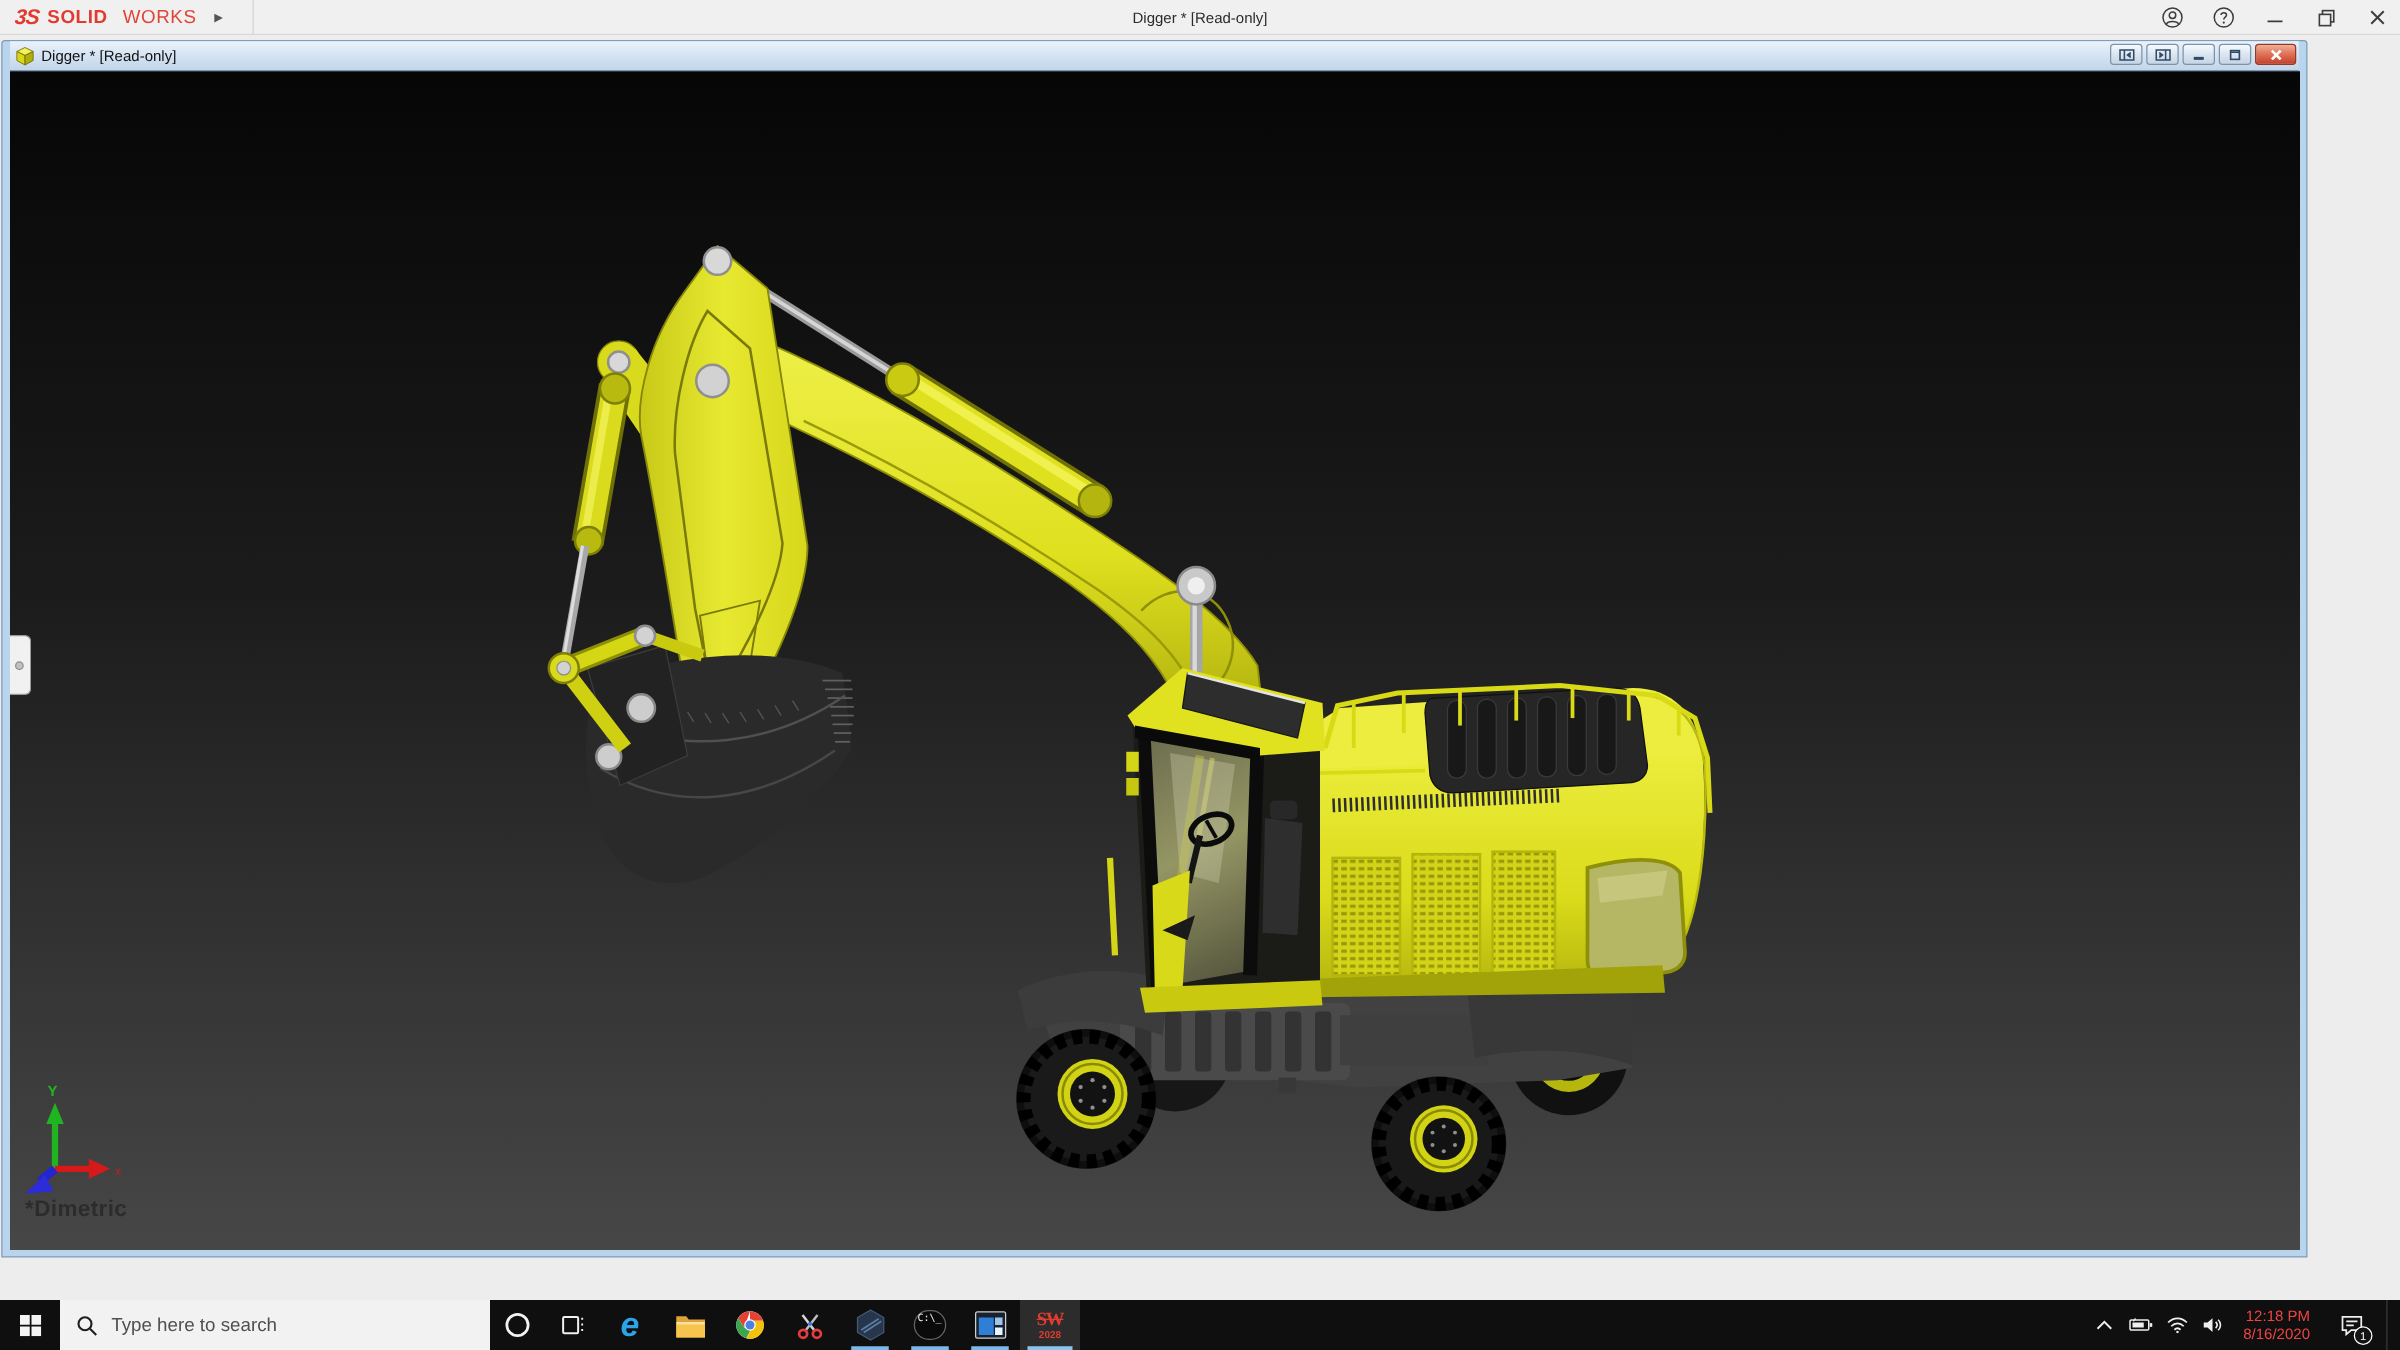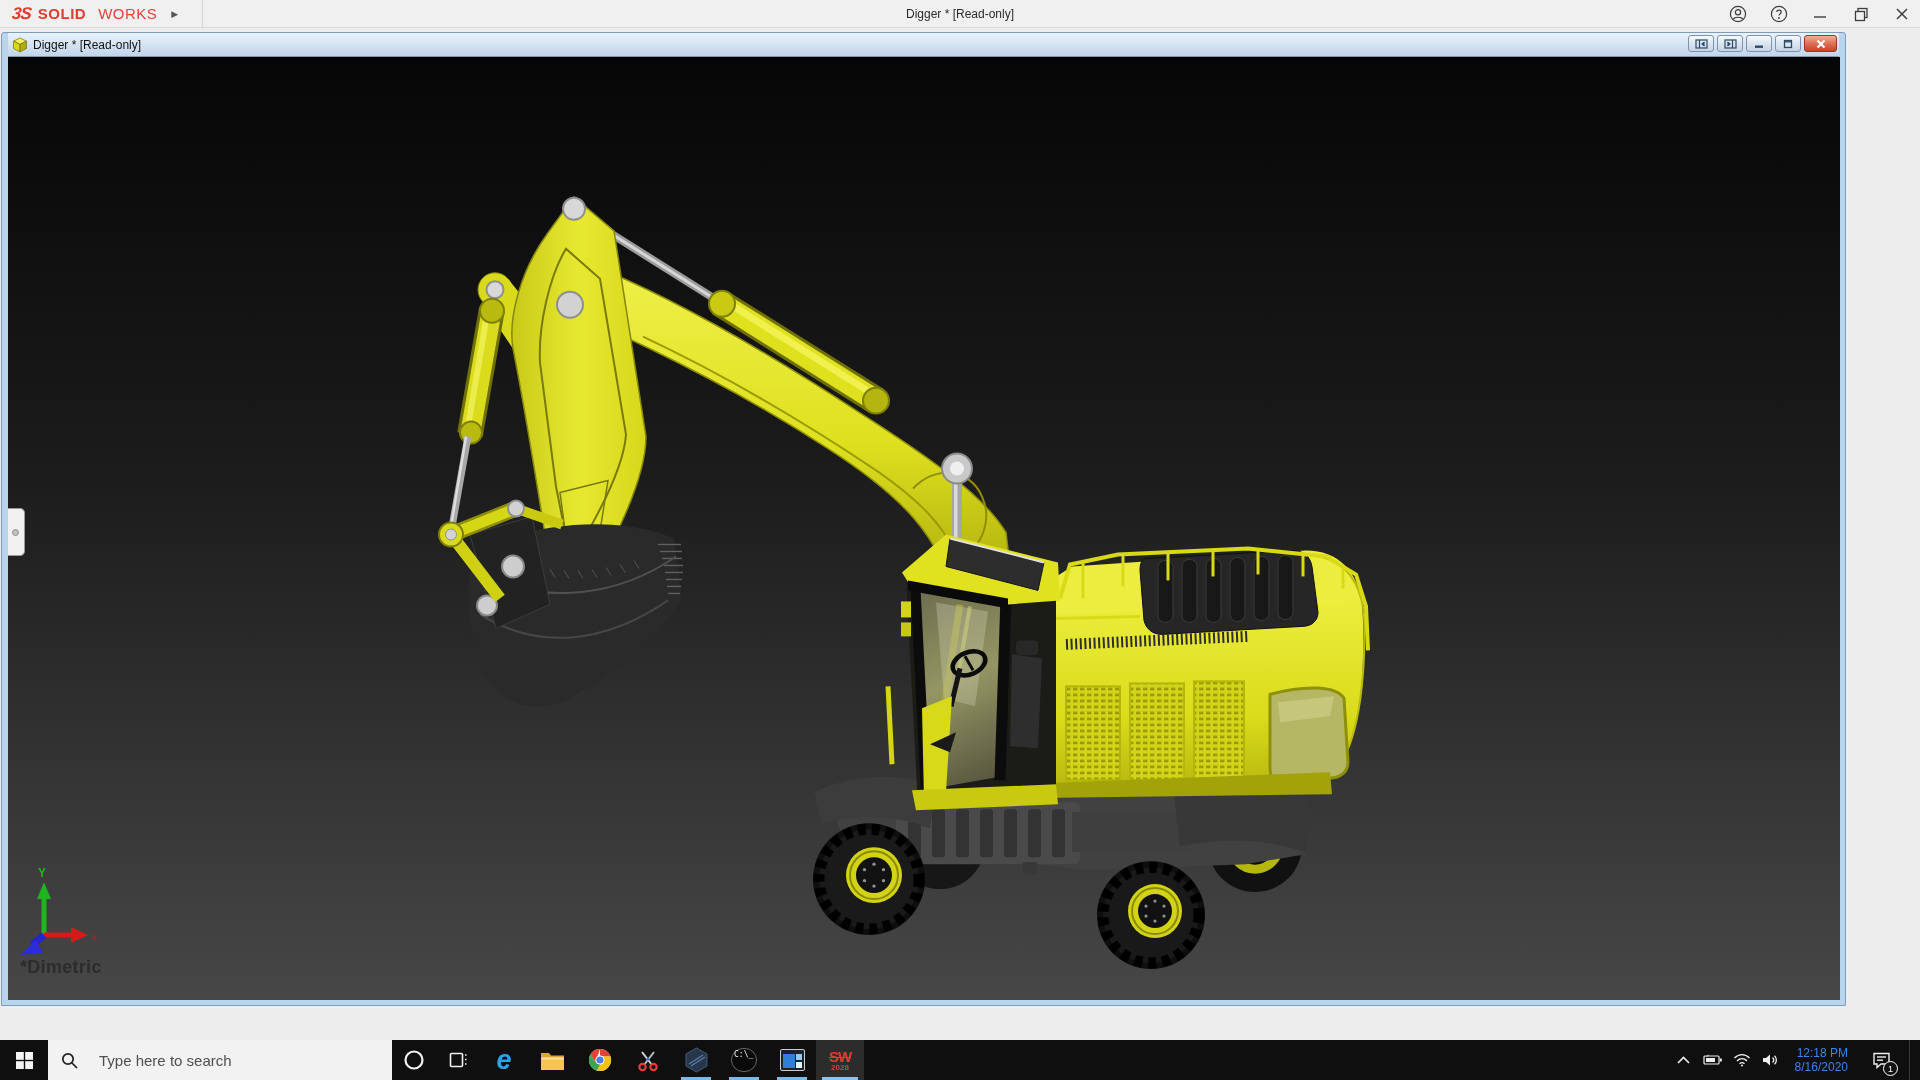--- a/index.html
+++ b/index.html
@@ -33,39 +33,39 @@
   .viewport { position:relative; width:1832px; height:943px; background:linear-gradient(#060606, #1c1c1c 45%, #474747); overflow:hidden; }
   .viewport svg.model { position:absolute; left:0; top:0; width:100%; height:100%; }
   .splitter-tab { position:absolute; left:0; top:451px; width:17px; height:48px; background:#f1f1f1; border:1px solid #9a9a9a; border-left:none; border-radius:0 5px 5px 0; }
   .splitter-tab .dot { position:absolute; left:4px; top:20px; width:7px; height:7px; border-radius:50%; background:#c0c0c0; border:1px solid #8f8f8f; }
   .view-label { position:absolute; left:12px; top:900px; font-size:18px; font-weight:bold; color:#2c2c2c; letter-spacing:.3px; }
 
   
   .taskbar { position:absolute; left:0; top:1040px; width:1920px; height:40px; background:#0f0f0f; display:flex; align-items:stretch; }
   .tb-btn { width:48px; display:flex; align-items:center; justify-content:center; position:relative; }
   .tb-btn.narrow { width:44px; }
-  .search-box { width:344px; background:#f2f2f2; display:flex; align-items:center; padding-left:13px; gap:21px; }
+  .search-box { width:344px; background:#f2f2f2; display:flex; align-items:center; padding-left:13px; gap:11px; }
   .search-box input { border:none; outline:none; background:transparent; font-size:15px; color:#4f4f4f; width:270px; font-family:"Liberation Sans",sans-serif; }
   .search-box input::placeholder { color:#4f4f4f; opacity:1; }
   .run-ind { position:absolute; bottom:0; left:50%; transform:translateX(-50%); width:30px; height:3px; background:#7cb8e8; }
   .tb-btn.active { background:rgba(255,255,255,.12); }
   .tb-btn.active .run-ind { width:36px; background:#8ec3ee; }
   .edge-glyph { font-size:27px; font-weight:bold; color:#2ba3e8; font-style:italic; line-height:1; }
   .cmd-icon { width:26px; height:24px; background:#0a0a0a; border:1px solid #666; border-radius:12px; color:#f0f0f0; font-family:"DejaVu Sans Mono",monospace; font-size:8px; padding:1px 2px; }
   .sw-icon { text-align:center; line-height:1; }
-  .sw-icon .sw { font-size:15px; font-weight:800; color:#e03c31; letter-spacing:-1px; text-decoration:line-through; }
+  .sw-icon .sw { font-size:15px; font-weight:800; color:#e03c31; letter-spacing:-1px; text-decoration:line-through;font-family:Liberation Serif, serif; }
   .sw-icon .yr { font-size:8px; font-weight:700; color:#e03c31; }
   .bw-icon { width:25px; height:22px; background:#18222e; border:1px solid #cfcfcf; border-radius:2px; position:relative; }
   .bw-icon i { position:absolute; background:#2f7fd6; left:2px; top:4px; width:12px; height:14px; }
   .bw-icon b { position:absolute; background:#9cc6ec; right:2px; top:4px; width:6px; height:6px; }
   .bw-icon s { position:absolute; background:#e8f2fa; right:2px; bottom:2px; width:6px; height:6px; }
 
   .tray { position:absolute; right:0; top:0; height:40px; display:flex; align-items:center; gap:9px; padding-right:6px; }
   .tray-icn { width:20px; display:flex; justify-content:center; align-items:center; height:40px; }
-  .clock { color:#3b82f6; font-size:12px; line-height:14px; text-align:right; padding:0 5px; }
+  .clock { color:#ef4444; font-size:12px; line-height:14px; text-align:right; padding:0 5px; }
   .action-center { position:relative; width:38px; height:40px; display:flex; align-items:center; justify-content:center; }
   .ac-badge { position:absolute; right:2px; bottom:4px; width:15px; height:15px; border-radius:50%; background:#141414; border:1.5px solid #fff; color:#fff; font-size:9px; display:flex; align-items:center; justify-content:center; }
   .show-desktop { width:5px; border-left:1px solid #3a3a3a; height:40px; }
 </style>
 </head>
 <body>
 
 <div class="titlebar">
   <div class="brand">
     <span class="brand-mark">3S</span>

